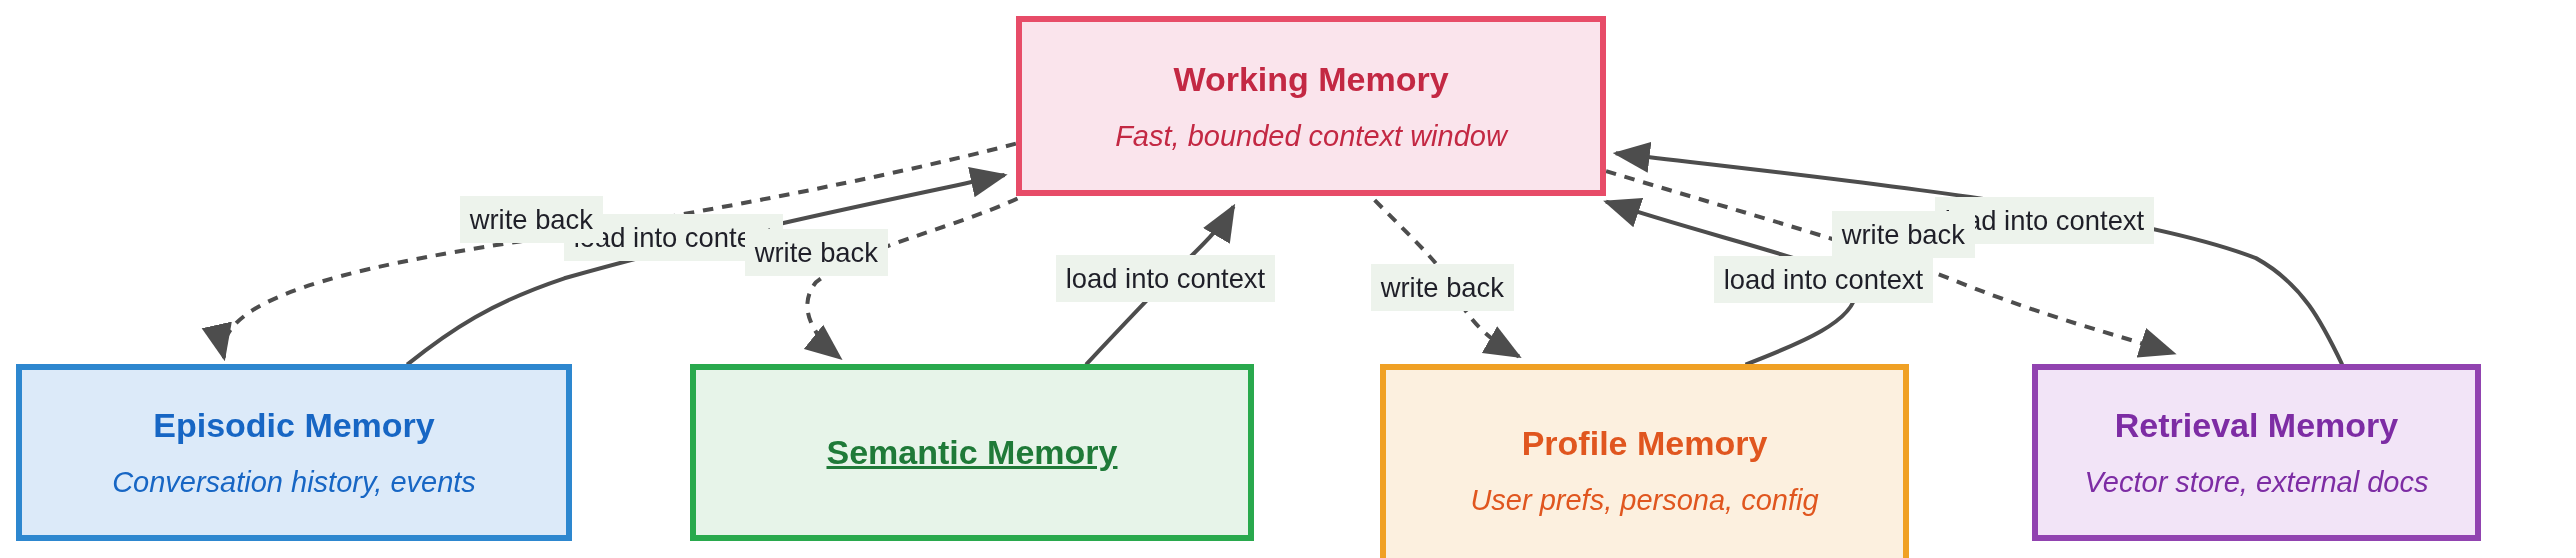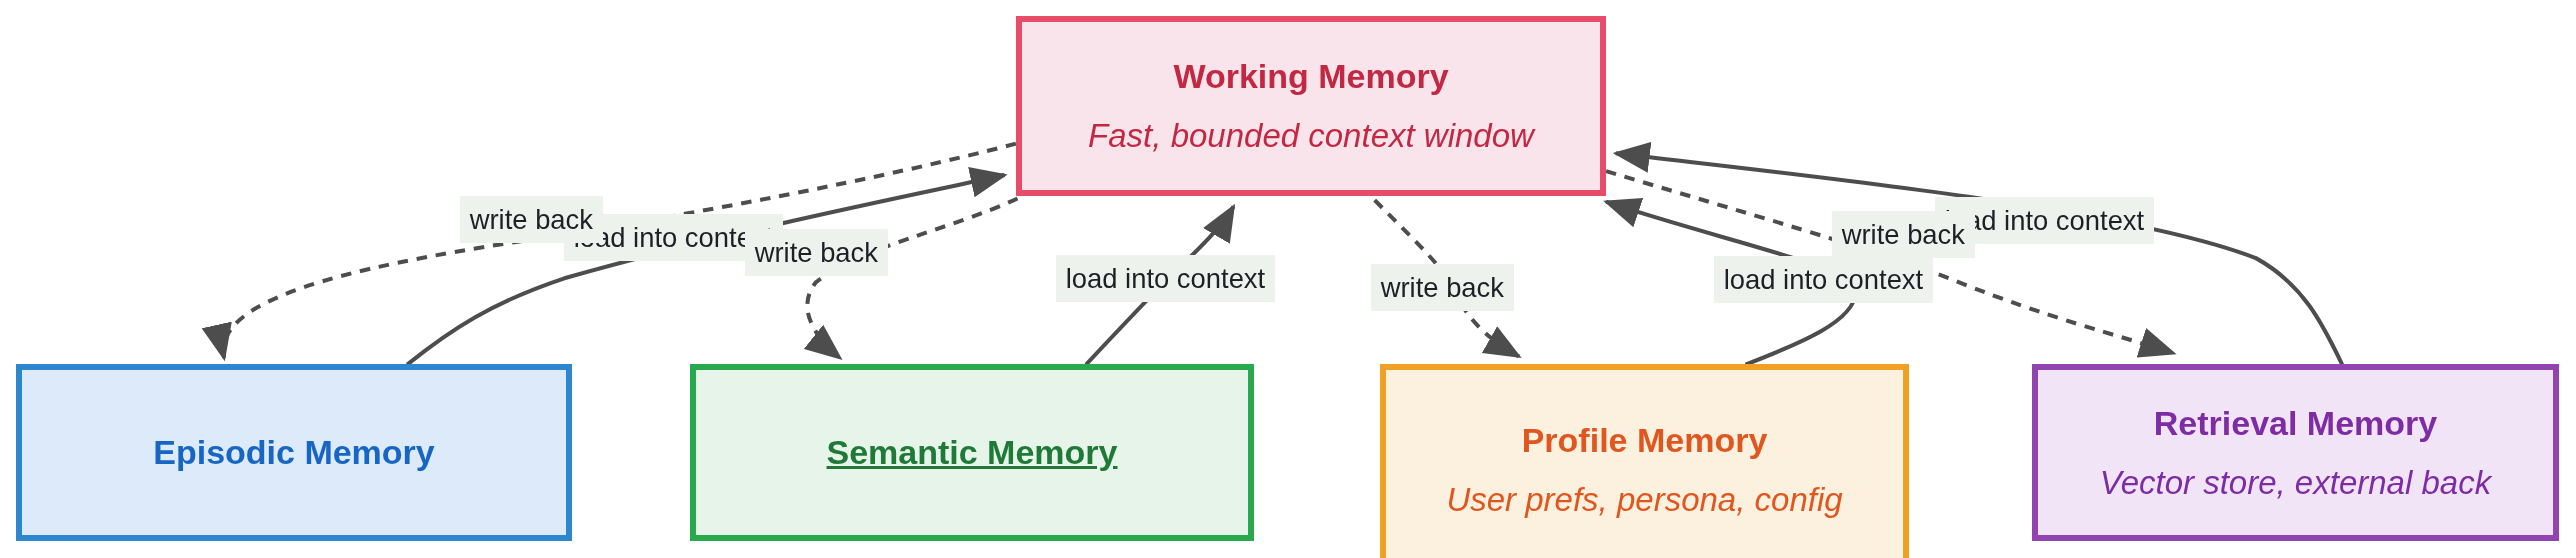--- a/index.html
+++ b/index.html
@@ -32,21 +32,21 @@
     background:var(--f,#eee);
     color:var(--t,#222);
     display:flex;
     flex-direction:column;
     align-items:center;
     justify-content:center;
     gap:21px;
     text-align:center;
   }
   .node .title{font-size:34px;font-weight:700;}
-  .node .subtitle{font-size:33px;font-style:italic;}
+  .node .subtitle{font-size:29px;font-style:italic;}
 </style>
 </head>
 <body>
 
 <div id="canvas" style="--edge: #4d4d4d; --lbg: #edf3ec; --ltxt: #1f1f28; background: rgb(255, 255, 255);">
 
   <svg id="edges" width="2576" height="559" viewBox="0 0 3195 693">
     <defs>
       <marker id="arrow" viewBox="0 0 12 10" refX="11" refY="5" markerUnits="userSpaceOnUse" markerWidth="46" markerHeight="40" orient="auto">
         <path d="M0 0 L12 5 L0 10 z" fill="#4d4d4d"></path>
@@ -72,30 +72,31 @@
   <div class="edge-label back" style="left:1935px;top:197px;">load into context</div>
   <div class="edge-label front" style="left:1832px;top:211px;">write back</div>
 
   <div class="node" style="left: 1016px; top: 16px; width: 590px; height: 180px; --b: #e74c68; --f: #fae4ec; --t: #c32843;">
     <div class="title">Working Memory</div>
     <div class="subtitle">Fast, bounded context window</div>
   </div>
 
   <div class="node" style="left: 16px; top: 364px; width: 556px; height: 177px; --b: #2d87cf; --f: #dceaf9; --t: #1766c4;">
     <div class="title">Episodic Memory</div>
+    <div class="subtitle">Conversation history, events</div>
   </div>
 
   <div class="node" style="left: 690px; top: 364px; width: 564px; height: 177px; text-decoration: underline; --b: #29a94d; --f: #e7f4e9; --t: #1f7a38;">
     <div class="title">Semantic Memory</div>
   </div>
 
   <div class="node" style="left: 1380px; top: 364px; width: 529px; height: 212px; --b: #f0a125; --f: #fcf0df; --t: #e0561f;">
     <div class="title">Profile Memory</div>
     <div class="subtitle">User prefs, persona, config</div>
   </div>
 
-  <div class="node" style="left: 2032px; top: 364px; width: 527px; height: 177px; --b: #9143b0; --f: #f2e4f7; --t: #7d2ca4;">
+  <div class="node" style="left: 2032px; top: 364px; width: 449px; height: 177px; --b: #9143b0; --f: #f2e4f7; --t: #7d2ca4;">
     <div class="title">Retrieval Memory</div>
-    <div class="subtitle">Vector store, external back</div>
+    <div class="subtitle">Vector store, external docs</div>
   </div>
 
 </div>
 
 
 </body></html>

